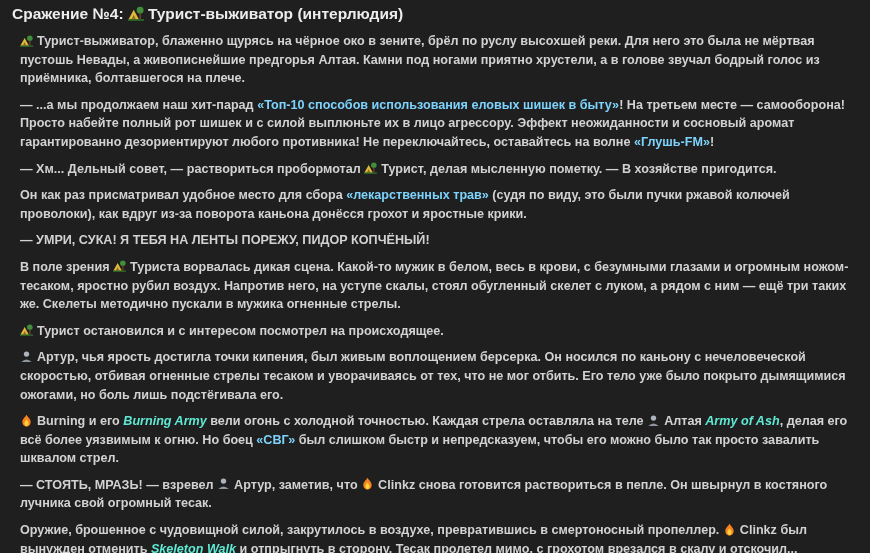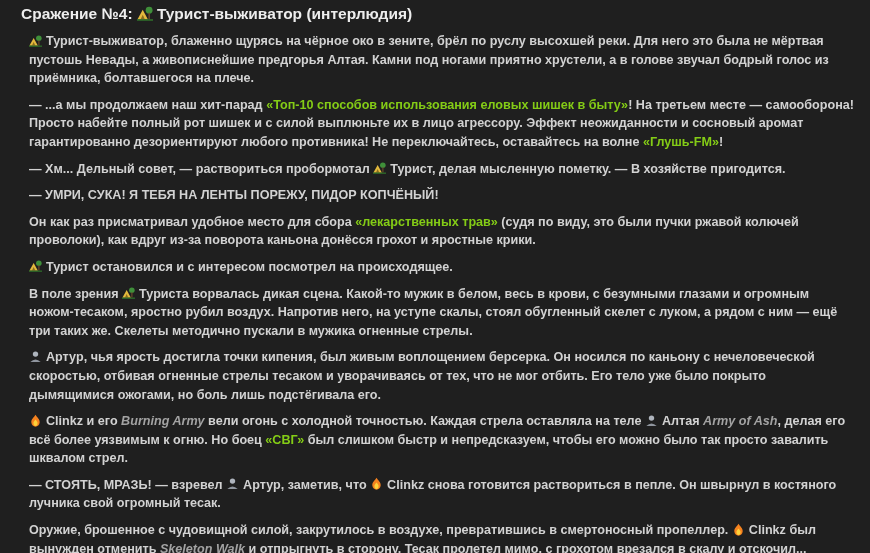--- a/index.html
+++ b/index.html
@@ -5,35 +5,35 @@
   html, body { margin: 0; padding: 0; }
   body {
     width: 870px; height: 553px;
     background: #1f1f1f;
     overflow: hidden;
     font-family: "Liberation Sans", sans-serif;
   }
   .page {
     box-sizing: border-box;
     width: 870px; height: 553px;
-    padding: 4px 8px 4px 21px;
+    padding: 4px 8px 4px 12px;
     color: #d2d2d2;
     font-weight: 700;
     font-size: 12.6px;
     line-height: 18.6px;
   }
   .title {
     margin: 0 0 8px 0;
     font-size: 15.5px;
     line-height: 20px;
     color: #ededed;
   }
   p.para { margin: 8px; }
-  .accent { color: #84cc16; }
-  .accent-italic { color: #a3a3a3; font-style: italic; }
+  .accent { color: #7dd3fc; }
+  .accent-italic { color: #5eead4; font-style: italic; }
   .inline-icon {
     display: inline-block;
     width: 13px; height: 13px;
     vertical-align: -1.5px;
     margin-right: 4px;
   }
   .inline-icon svg { display: block; width: 13px; height: 13px; }
   .title .inline-icon { width: 16px; height: 16px; vertical-align: -2px; }
   .title .inline-icon svg { width: 16px; height: 16px; }
 </style>
@@ -57,44 +57,44 @@
             <rect x="0" y="12.4" width="14" height="1.4" fill="#2f6e2a"></rect>
           </svg></span><span class="">Турист-выживатор, блаженно щурясь на чёрное око в зените, брёл по руслу высохшей реки. Для него это была не мёртвая пустошь Невады, а живописнейшие предгорья Алтая. Камни под ногами приятно хрустели, а в голове звучал бодрый голос из приёмника, болтавшегося на плече.</span></p>
       <p class="para"><span class="">— ...а мы продолжаем наш хит-парад </span><span class="accent">«Топ-10 способов использования еловых шишек в быту»</span><span class="">! На третьем месте — самооборона! Просто набейте полный рот шишек и с силой выплюньте их в лицо агрессору. Эффект неожиданности и сосновый аромат гарантированно дезориентируют любого противника! Не переключайтесь, оставайтесь на волне </span><span class="accent">«Глушь-FM»</span><span class="">!</span></p>
       <p class="para"><span class="">— Хм... Дельный совет, — раствориться пробормотал </span><span class="inline-icon"><svg viewBox="0 0 14 14" xmlns="http://www.w3.org/2000/svg">
             <circle cx="10.6" cy="4.6" r="3" fill="#3f8f3a"></circle>
             <rect x="10" y="6.8" width="1.3" height="5.6" fill="#6b4a2b"></rect>
             <polygon points="0.4,12.6 5,4.2 9.6,12.6" fill="#e3b93d"></polygon>
             <polygon points="3.1,12.6 5,8.6 6.9,12.6" fill="#8a6d1e"></polygon>
             <rect x="0" y="12.4" width="14" height="1.4" fill="#2f6e2a"></rect>
           </svg></span><span class="">Турист, делая мысленную пометку. — В хозяйстве пригодится.</span></p>
+      <p class="para"><span class="">Он как раз присматривал удобное место для сбора </span><span class="accent">«лекарственных трав»</span><span class=""> (судя по виду, это были пучки ржавой колючей проволоки), как вдруг из-за поворота каньона донёсся грохот и яростные крики.</span></p>
       <p class="para"><span class="">— УМРИ, СУКА! Я ТЕБЯ НА ЛЕНТЫ ПОРЕЖУ, ПИДОР КОПЧЁНЫЙ!</span></p>
-      <p class="para"><span class="">Он как раз присматривал удобное место для сбора </span><span class="accent">«лекарственных трав»</span><span class=""> (судя по виду, это были пучки ржавой колючей проволоки), как вдруг из-за поворота каньона донёсся грохот и яростные крики.</span></p>
-      <p class="para"><span class="inline-icon"><svg viewBox="0 0 14 14" xmlns="http://www.w3.org/2000/svg">
-            <circle cx="10.6" cy="4.6" r="3" fill="#3f8f3a"></circle>
-            <rect x="10" y="6.8" width="1.3" height="5.6" fill="#6b4a2b"></rect>
-            <polygon points="0.4,12.6 5,4.2 9.6,12.6" fill="#e3b93d"></polygon>
-            <polygon points="3.1,12.6 5,8.6 6.9,12.6" fill="#8a6d1e"></polygon>
-            <rect x="0" y="12.4" width="14" height="1.4" fill="#2f6e2a"></rect>
-          </svg></span><span class="">Турист остановился и с интересом посмотрел на происходящее.</span></p>
       <p class="para"><span class="">В поле зрения </span><span class="inline-icon"><svg viewBox="0 0 14 14" xmlns="http://www.w3.org/2000/svg">
             <circle cx="10.6" cy="4.6" r="3" fill="#3f8f3a"></circle>
             <rect x="10" y="6.8" width="1.3" height="5.6" fill="#6b4a2b"></rect>
             <polygon points="0.4,12.6 5,4.2 9.6,12.6" fill="#e3b93d"></polygon>
             <polygon points="3.1,12.6 5,8.6 6.9,12.6" fill="#8a6d1e"></polygon>
             <rect x="0" y="12.4" width="14" height="1.4" fill="#2f6e2a"></rect>
           </svg></span><span class="">Туриста ворвалась дикая сцена. Какой-то мужик в белом, весь в крови, с безумными глазами и огромным ножом-тесаком, яростно рубил воздух. Напротив него, на уступе скалы, стоял обугленный скелет с луком, а рядом с ним — ещё три таких же. Скелеты методично пускали в мужика огненные стрелы.</span></p>
       <p class="para"><span class="inline-icon"><svg viewBox="0 0 14 14" xmlns="http://www.w3.org/2000/svg">
+            <circle cx="10.6" cy="4.6" r="3" fill="#3f8f3a"></circle>
+            <rect x="10" y="6.8" width="1.3" height="5.6" fill="#6b4a2b"></rect>
+            <polygon points="0.4,12.6 5,4.2 9.6,12.6" fill="#e3b93d"></polygon>
+            <polygon points="3.1,12.6 5,8.6 6.9,12.6" fill="#8a6d1e"></polygon>
+            <rect x="0" y="12.4" width="14" height="1.4" fill="#2f6e2a"></rect>
+          </svg></span><span class="">Турист остановился и с интересом посмотрел на происходящее.</span></p>
+      <p class="para"><span class="inline-icon"><svg viewBox="0 0 14 14" xmlns="http://www.w3.org/2000/svg">
             <circle cx="7" cy="4.4" r="2.9" fill="#aeb4bd"></circle>
             <path d="M1.4,13 Q7,7.2 12.6,13 Z" fill="#8f959e"></path>
           </svg></span><span class="">Артур, чья ярость достигла точки кипения, был живым воплощением берсерка. Он носился по каньону с нечеловеческой скоростью, отбивая огненные стрелы тесаком и уворачиваясь от тех, что не мог отбить. Его тело уже было покрыто дымящимися ожогами, но боль лишь подстёгивала его.</span></p>
       <p class="para"><span class="inline-icon"><svg viewBox="0 0 14 14" xmlns="http://www.w3.org/2000/svg">
             <path d="M7,0.8 C8.8,3.8 11.8,5.6 11.5,9.2 C11.2,12 9.2,13.6 7,13.6 C4.8,13.6 2.8,12 2.5,9.2 C2.2,5.6 5.2,3.8 7,0.8 Z" fill="#f5821f"></path>
             <path d="M7,6 C8.2,7.6 9.4,8.4 9.2,10.4 C9,11.9 8.1,12.8 7,12.8 C5.9,12.8 5,11.9 4.8,10.4 C4.6,8.4 5.8,7.6 7,6 Z" fill="#fdd23a"></path>
-          </svg></span><span class="">Clinkz и его </span><span class="accent-italic">Burning Army</span><span class=""> вели огонь с холодной точностью. Каждая стрела оставляла на теле </span><span class="inline-icon"><svg viewBox="0 0 14 14" xmlns="http://www.w3.org/2000/svg">
+          </svg></span><span class="">Burning и его </span><span class="accent-italic">Burning Army</span><span class=""> вели огонь с холодной точностью. Каждая стрела оставляла на теле </span><span class="inline-icon"><svg viewBox="0 0 14 14" xmlns="http://www.w3.org/2000/svg">
             <circle cx="7" cy="4.4" r="2.9" fill="#aeb4bd"></circle>
             <path d="M1.4,13 Q7,7.2 12.6,13 Z" fill="#8f959e"></path>
           </svg></span><span class="">Алтая </span><span class="accent-italic">Army of Ash</span><span class="">, делая его всё более уязвимым к огню. Но боец </span><span class="accent">«СВГ»</span><span class=""> был слишком быстр и непредсказуем, чтобы его можно было так просто завалить шквалом стрел.</span></p>
       <p class="para"><span class="">— СТОЯТЬ, МРАЗЬ! — взревел </span><span class="inline-icon"><svg viewBox="0 0 14 14" xmlns="http://www.w3.org/2000/svg">
             <circle cx="7" cy="4.4" r="2.9" fill="#aeb4bd"></circle>
             <path d="M1.4,13 Q7,7.2 12.6,13 Z" fill="#8f959e"></path>
           </svg></span><span class="">Артур, заметив, что </span><span class="inline-icon"><svg viewBox="0 0 14 14" xmlns="http://www.w3.org/2000/svg">
             <path d="M7,0.8 C8.8,3.8 11.8,5.6 11.5,9.2 C11.2,12 9.2,13.6 7,13.6 C4.8,13.6 2.8,12 2.5,9.2 C2.2,5.6 5.2,3.8 7,0.8 Z" fill="#f5821f"></path>
             <path d="M7,6 C8.2,7.6 9.4,8.4 9.2,10.4 C9,11.9 8.1,12.8 7,12.8 C5.9,12.8 5,11.9 4.8,10.4 C4.6,8.4 5.8,7.6 7,6 Z" fill="#fdd23a"></path>
           </svg></span><span class="">Clinkz снова готовится раствориться в пепле. Он швырнул в костяного лучника свой огромный тесак.</span></p>

